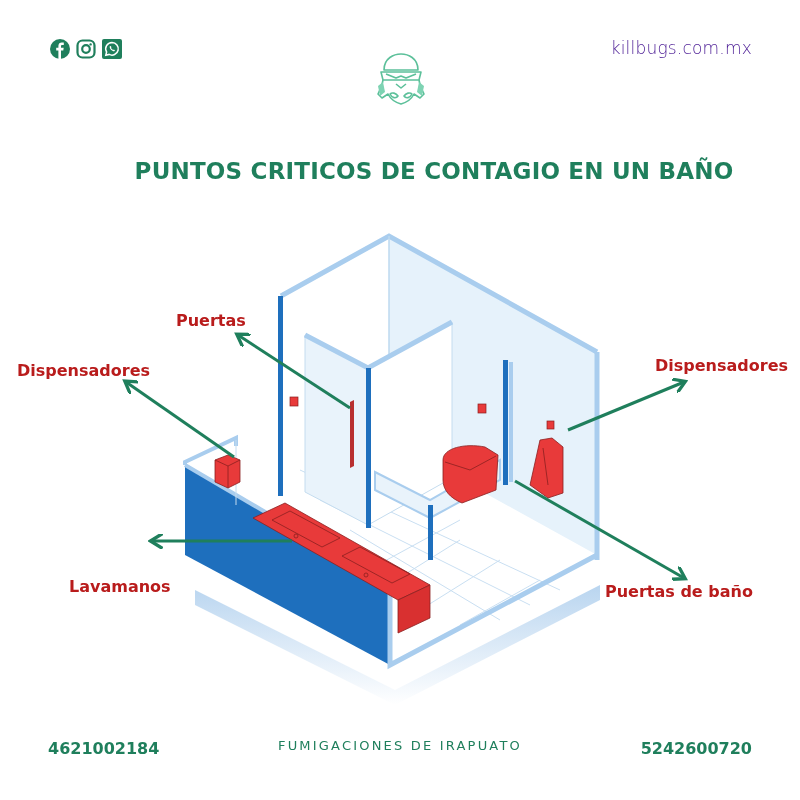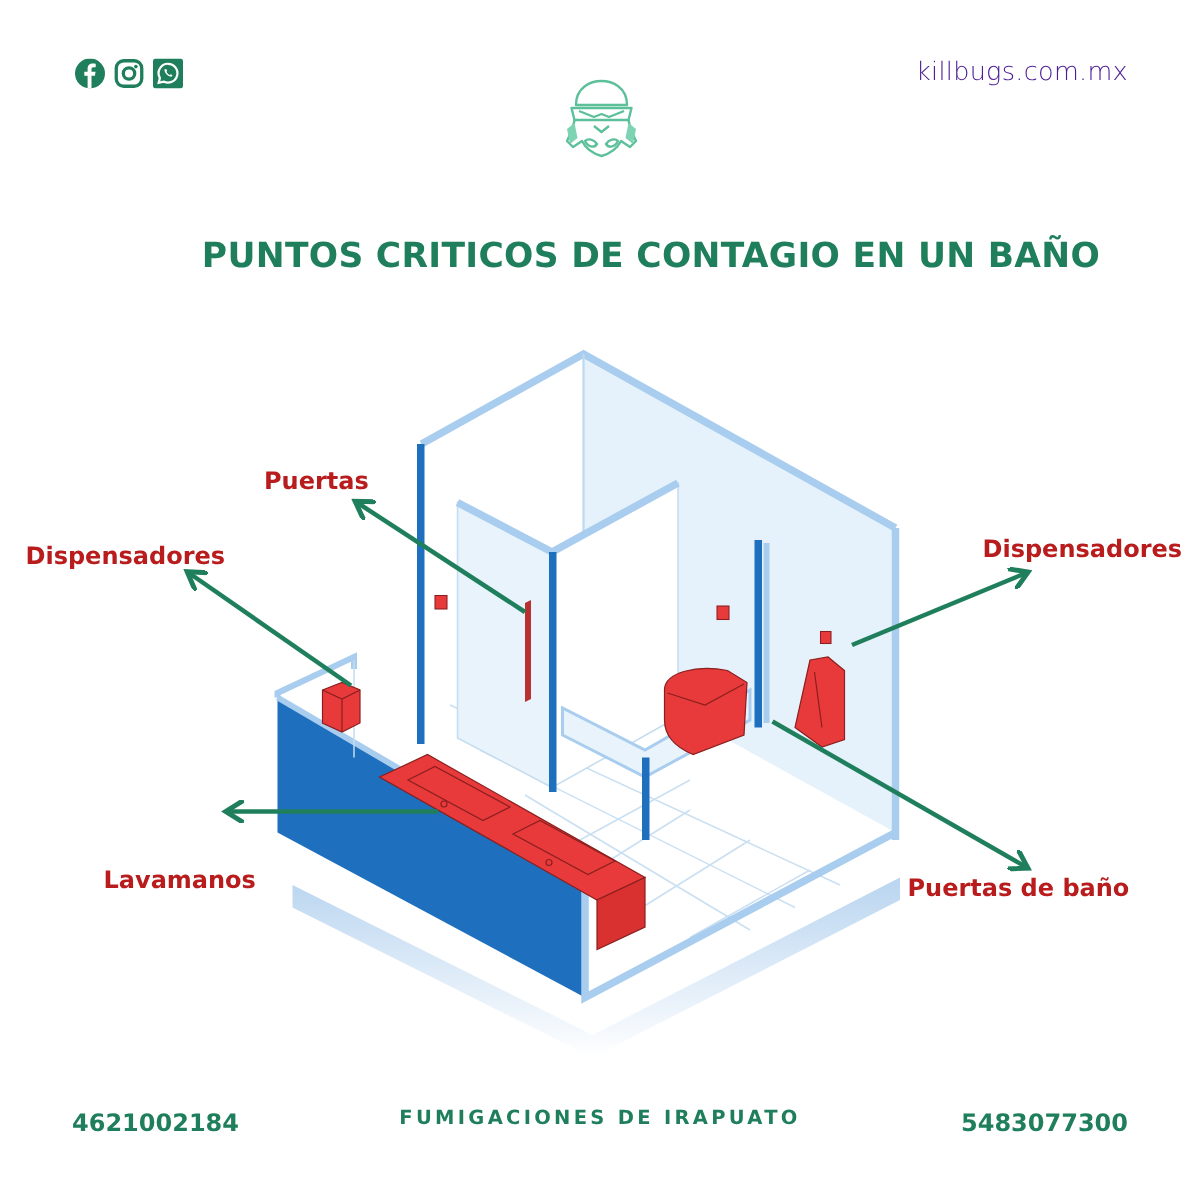--- a/index.html
+++ b/index.html
@@ -5,21 +5,21 @@
   html, body { margin: 0; padding: 0; background: #ffffff; }
   body { width: 800px; height: 800px; position: relative; overflow: hidden; font-family: "DejaVu Sans", sans-serif; }
   .social { position: absolute; left: 50px; top: 39px; display: flex; gap: 6px; }
   .social .ic { width: 20px; height: 20px; display: block; }
   .site { position: absolute; right: 48px; top: 38px; font-family: "DejaVu Sans", sans-serif; font-size: 17px; color: #4c1d95; font-weight: 300; letter-spacing: 0.2px; }
   .logo { position: absolute; left: 366px; top: 50px; width: 70px; height: 60px; }
   .title { position: absolute; left: 0; width: 772px; top: 158px; text-align: center; font-family: "DejaVu Sans", sans-serif; font-weight: bold; font-size: 23px; color: #1f7f5c; letter-spacing: 0.2px; margin-left: 48px; }
   .illus { position: absolute; left: 0; top: 0; width: 800px; height: 800px; }
   .lbl { position: absolute; font-family: "DejaVu Sans", sans-serif; font-weight: bold; font-size: 16px; color: #b91c1c; white-space: nowrap; }
   .footer-phone { position: absolute; top: 739px; font-family: "DejaVu Sans", sans-serif; font-weight: bold; font-size: 16px; color: #1f7f5c; }
-  .footer-brand { position: absolute; left: 0; width: 800px; top: 738px; text-align: center; font-family: "DejaVu Sans", sans-serif; font-weight: bold; font-size: 13px; letter-spacing: 2.2px; color: #1f7f5c; }
+  .footer-brand { position: absolute; left: 0; width: 800px; top: 738px; text-align: center; font-family: "DejaVu Sans", sans-serif; font-weight: normal; font-size: 13px; letter-spacing: 2.2px; color: #1f7f5c; }
 </style>
 </head>
 <body>
 
 <div class="social">
   <svg class="ic" viewBox="0 0 20 20">
     <circle cx="10" cy="10" r="10" fill="#1f7f5c"></circle>
     <path d="M11 20 V11.5 H13.3 L13.7 8.8 H11 V7.2 C11 6.4 11.3 5.9 12.4 5.9 H13.8 V3.5 C13.5 3.5 12.7 3.4 11.8 3.4 C9.8 3.4 8.4 4.6 8.4 6.8 V8.8 H6.2 V11.5 H8.4 V20 Z" fill="#fff"></path>
   </svg>
   <svg class="ic" viewBox="0 0 20 20">
@@ -138,13 +138,13 @@
 </svg>
 
 <div class="lbl" style="left:176px; top:311px;">Puertas</div>
 <div class="lbl" style="left:17px; top:345px;margin-top:16px;">Dispensadores</div>
 <div class="lbl" style="left:655px; top:356px;">Dispensadores</div>
 <div class="lbl" style="left:69px; top:565px;margin-top:12px;">Lavamanos</div>
 <div class="lbl" style="left:605px; top:582px;">Puertas de baño</div>
 
 <div class="footer-phone" style="left:48px;">4621002184</div>
 <div class="footer-brand">FUMIGACIONES DE IRAPUATO</div>
-<div class="footer-phone" style="right:48px;">5483077300</div>
+<div class="footer-phone" style="right:48px;">5242600720</div>
 
 </body></html>

